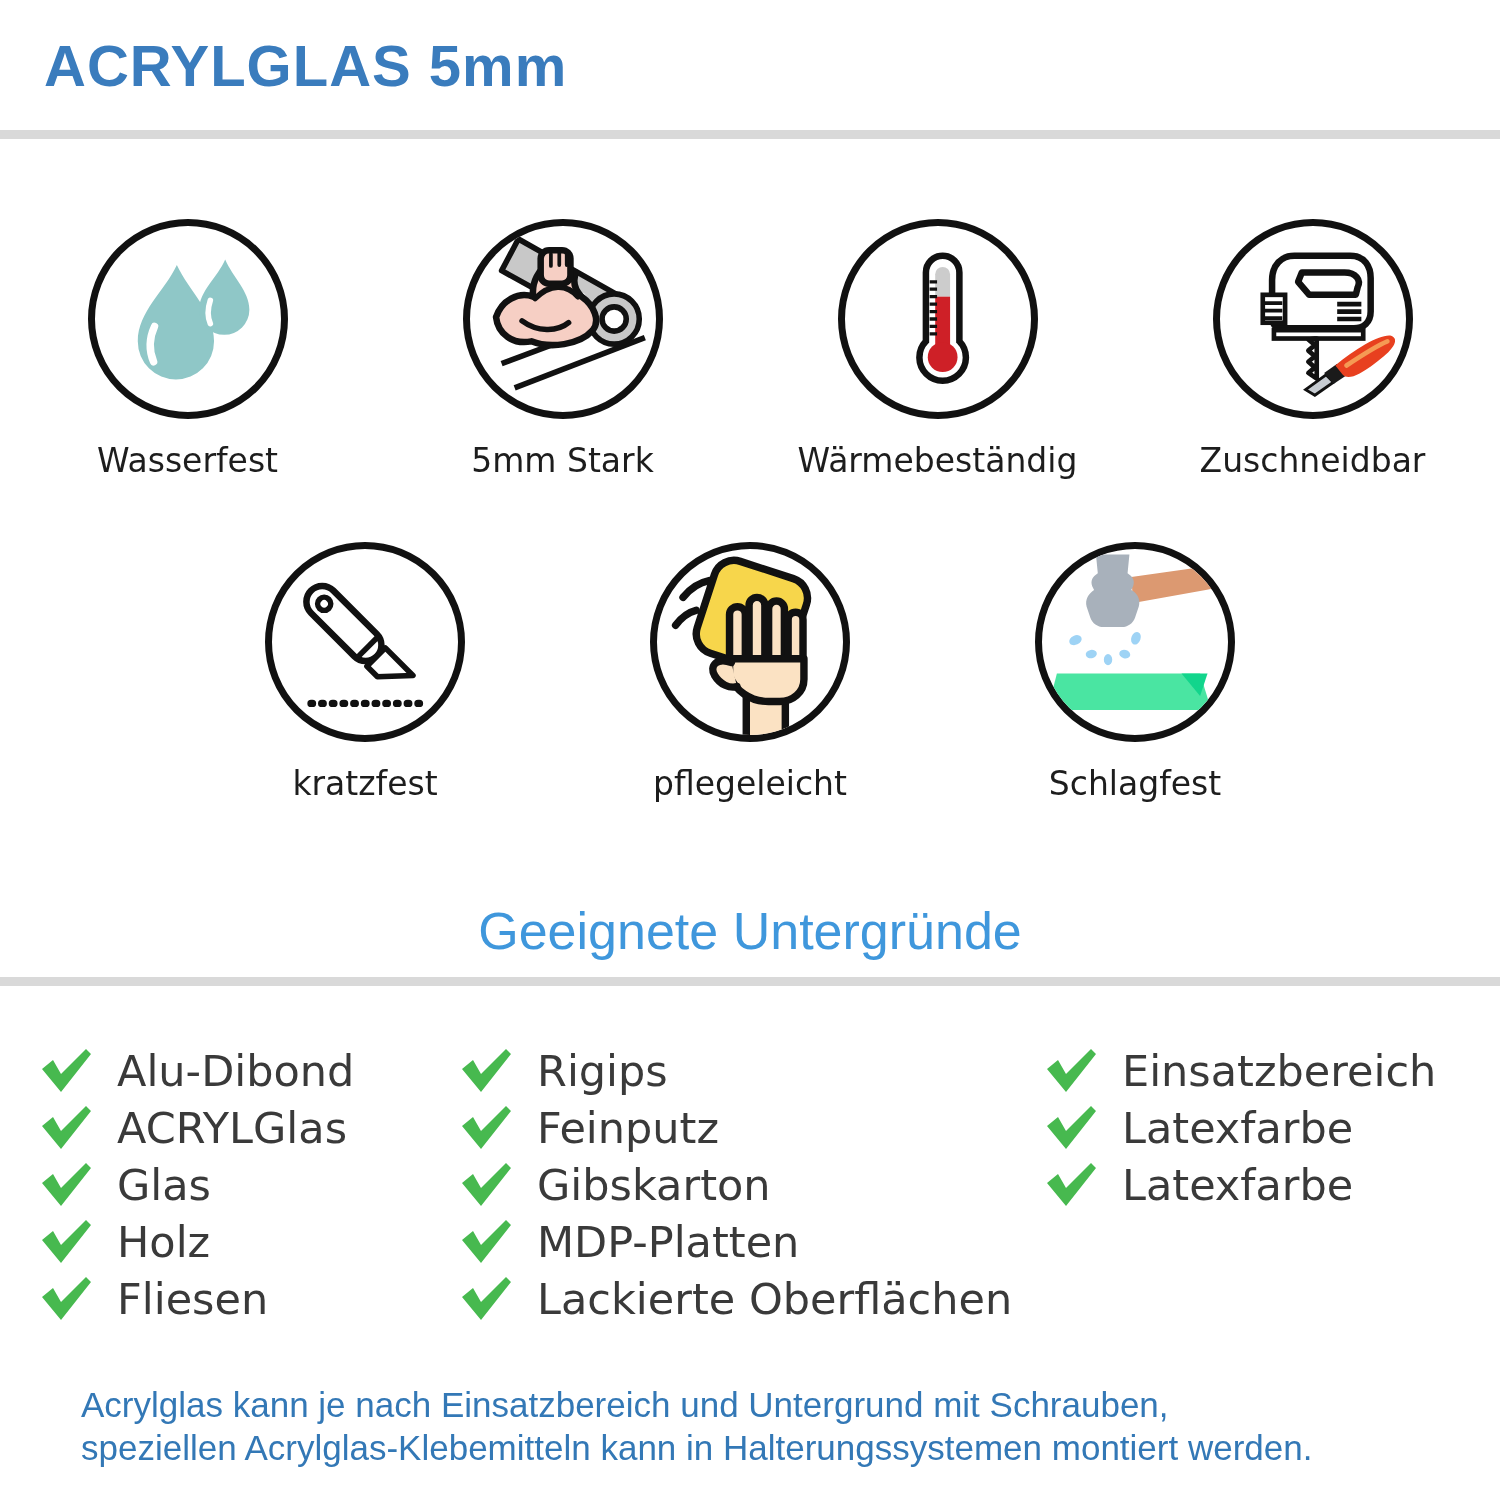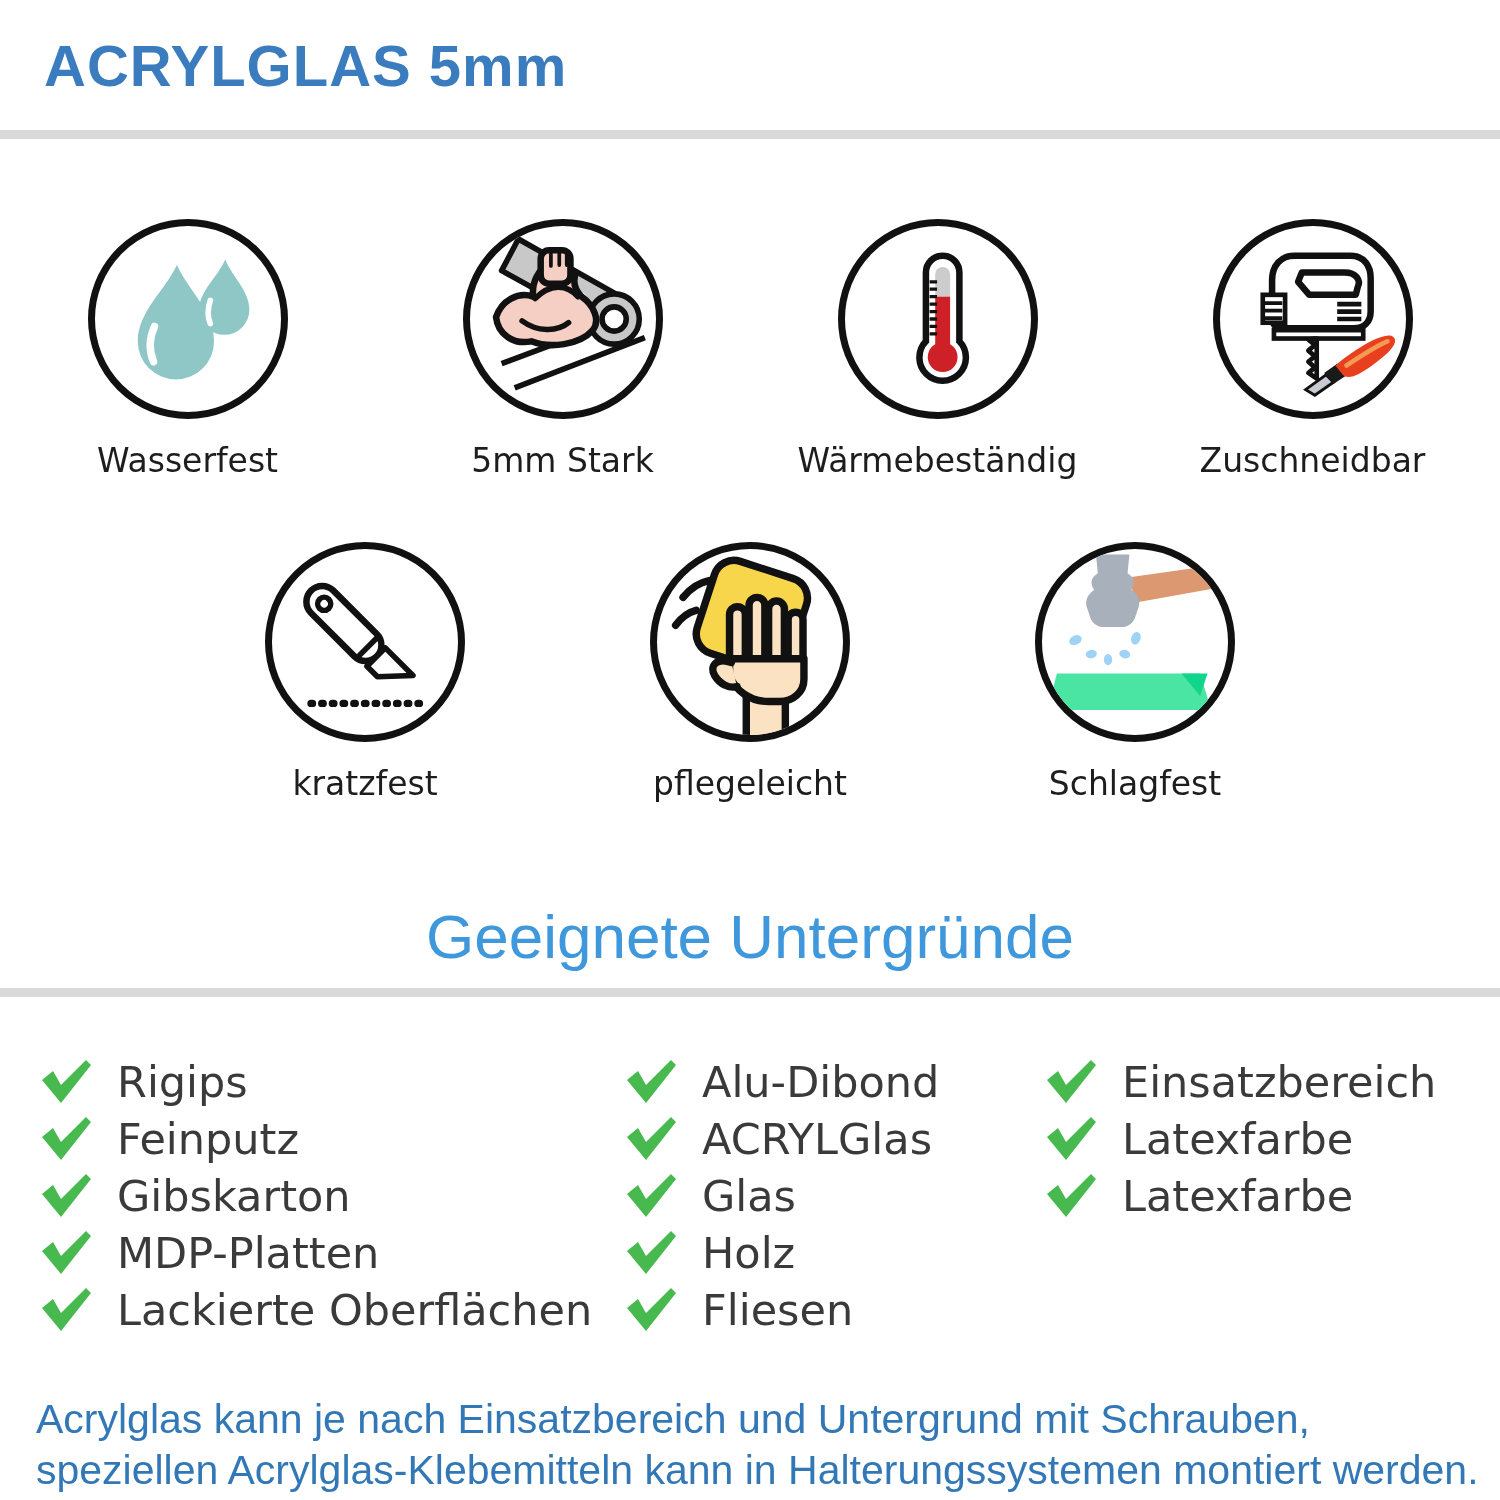--- a/index.html
+++ b/index.html
@@ -36,33 +36,33 @@
   .features-row{display:flex;}
   .row1{margin-top:80px;}
   .row1 .feature{flex:1;}
   .row2{margin-top:62px;justify-content:center;}
   .row2 .feature{width:385px;}
   .feature{display:flex;flex-direction:column;align-items:center;}
   .icon-circle{width:200px;height:200px;border:7px solid var(--ink);border-radius:50%;background:#fff;overflow:hidden;flex:0 0 auto;}
   .icon-circle svg{width:100%;height:100%;display:block;}
   .feature-label{margin-top:22px;font-size:33px;font-weight:500;color:#1d1d1d;white-space:nowrap;}
 
-  .section-heading{margin-top:98px;text-align:center;font-family:"Liberation Sans",sans-serif;font-weight:500;font-size:62px;color:var(--heading-blue);}
+  .section-heading{margin-top:98px;text-align:center;font-family:"Liberation Sans",sans-serif;font-weight:500;font-size:52px;color:var(--heading-blue);}
 
   .substrates{display:flex;margin-top:56px;padding-left:40px;}
   .sub-col{list-style:none;}
   .col1{width:585px;}
   .col2{width:420px;}
   .col3{flex:1;}
   .sub-item{display:flex;align-items:center;height:57px;}
   .check-icon{width:52px;height:46px;flex:0 0 auto;margin-right:25px;}
   .sub-label{font-size:43px;font-weight:500;color:var(--list-dark);white-space:nowrap;}
 
   footer{margin-top:56px;padding-left:36px;}
-  .footer-line{font-family:"Liberation Sans",sans-serif;font-size:41px;color:var(--footer-blue);line-height:1.24;white-space:nowrap;}
+  .footer-line{font-family:"Liberation Sans",sans-serif;font-size:35px;color:var(--footer-blue);line-height:1.24;white-space:nowrap;margin-left:45px;}
 </style>
 </head>
 <body>
 
 <header>
   <h1 class="page-title">ACRYLGLAS 5mm</h1>
 </header>
 <div class="divider"></div>
 
 <section class="features-row row1">
@@ -186,20 +186,53 @@
     <div class="feature-label">Schlagfest</div>
   </div>
 
 </section>
 
 <h2 class="section-heading">Geeignete Untergründe</h2>
 <div class="divider divider-mid"></div>
 
 <section class="substrates">
 
+  <ul class="sub-col col2">
+    <li class="sub-item">
+      <svg class="check-icon" viewBox="0 0 52 46">
+          <polygon points="2,21 13,12 21,26 46,1 51,6 21,44" fill="#47b94f"></polygon>
+        </svg>
+      <span class="sub-label">Alu-Dibond</span>
+    </li>
+    <li class="sub-item">
+      <svg class="check-icon" viewBox="0 0 52 46">
+          <polygon points="2,21 13,12 21,26 46,1 51,6 21,44" fill="#47b94f"></polygon>
+        </svg>
+      <span class="sub-label">ACRYLGlas</span>
+    </li>
+    <li class="sub-item">
+      <svg class="check-icon" viewBox="0 0 52 46">
+          <polygon points="2,21 13,12 21,26 46,1 51,6 21,44" fill="#47b94f"></polygon>
+        </svg>
+      <span class="sub-label">Glas</span>
+    </li>
+    <li class="sub-item">
+      <svg class="check-icon" viewBox="0 0 52 46">
+          <polygon points="2,21 13,12 21,26 46,1 51,6 21,44" fill="#47b94f"></polygon>
+        </svg>
+      <span class="sub-label">Holz</span>
+    </li>
+    <li class="sub-item">
+      <svg class="check-icon" viewBox="0 0 52 46">
+          <polygon points="2,21 13,12 21,26 46,1 51,6 21,44" fill="#47b94f"></polygon>
+        </svg>
+      <span class="sub-label">Fliesen</span>
+    </li>
+  </ul>
+
   <ul class="sub-col col1">
     <li class="sub-item">
       <svg class="check-icon" viewBox="0 0 52 46">
           <polygon points="2,21 13,12 21,26 46,1 51,6 21,44" fill="#47b94f"></polygon>
         </svg>
       <span class="sub-label">Rigips</span>
     </li>
     <li class="sub-item">
       <svg class="check-icon" viewBox="0 0 52 46">
           <polygon points="2,21 13,12 21,26 46,1 51,6 21,44" fill="#47b94f"></polygon>
@@ -216,53 +249,20 @@
       <svg class="check-icon" viewBox="0 0 52 46">
           <polygon points="2,21 13,12 21,26 46,1 51,6 21,44" fill="#47b94f"></polygon>
         </svg>
       <span class="sub-label">MDP-Platten</span>
     </li>
     <li class="sub-item">
       <svg class="check-icon" viewBox="0 0 52 46">
           <polygon points="2,21 13,12 21,26 46,1 51,6 21,44" fill="#47b94f"></polygon>
         </svg>
       <span class="sub-label">Lackierte Oberflächen</span>
-    </li>
-  </ul>
-
-  <ul class="sub-col col2">
-    <li class="sub-item">
-      <svg class="check-icon" viewBox="0 0 52 46">
-          <polygon points="2,21 13,12 21,26 46,1 51,6 21,44" fill="#47b94f"></polygon>
-        </svg>
-      <span class="sub-label">Alu-Dibond</span>
-    </li>
-    <li class="sub-item">
-      <svg class="check-icon" viewBox="0 0 52 46">
-          <polygon points="2,21 13,12 21,26 46,1 51,6 21,44" fill="#47b94f"></polygon>
-        </svg>
-      <span class="sub-label">ACRYLGlas</span>
-    </li>
-    <li class="sub-item">
-      <svg class="check-icon" viewBox="0 0 52 46">
-          <polygon points="2,21 13,12 21,26 46,1 51,6 21,44" fill="#47b94f"></polygon>
-        </svg>
-      <span class="sub-label">Glas</span>
-    </li>
-    <li class="sub-item">
-      <svg class="check-icon" viewBox="0 0 52 46">
-          <polygon points="2,21 13,12 21,26 46,1 51,6 21,44" fill="#47b94f"></polygon>
-        </svg>
-      <span class="sub-label">Holz</span>
-    </li>
-    <li class="sub-item">
-      <svg class="check-icon" viewBox="0 0 52 46">
-          <polygon points="2,21 13,12 21,26 46,1 51,6 21,44" fill="#47b94f"></polygon>
-        </svg>
-      <span class="sub-label">Fliesen</span>
     </li>
   </ul>
 
   <ul class="sub-col col3">
     <li class="sub-item">
       <svg class="check-icon" viewBox="0 0 52 46">
           <polygon points="2,21 13,12 21,26 46,1 51,6 21,44" fill="#47b94f"></polygon>
         </svg>
       <span class="sub-label">Einsatzbereich</span>
     </li>

